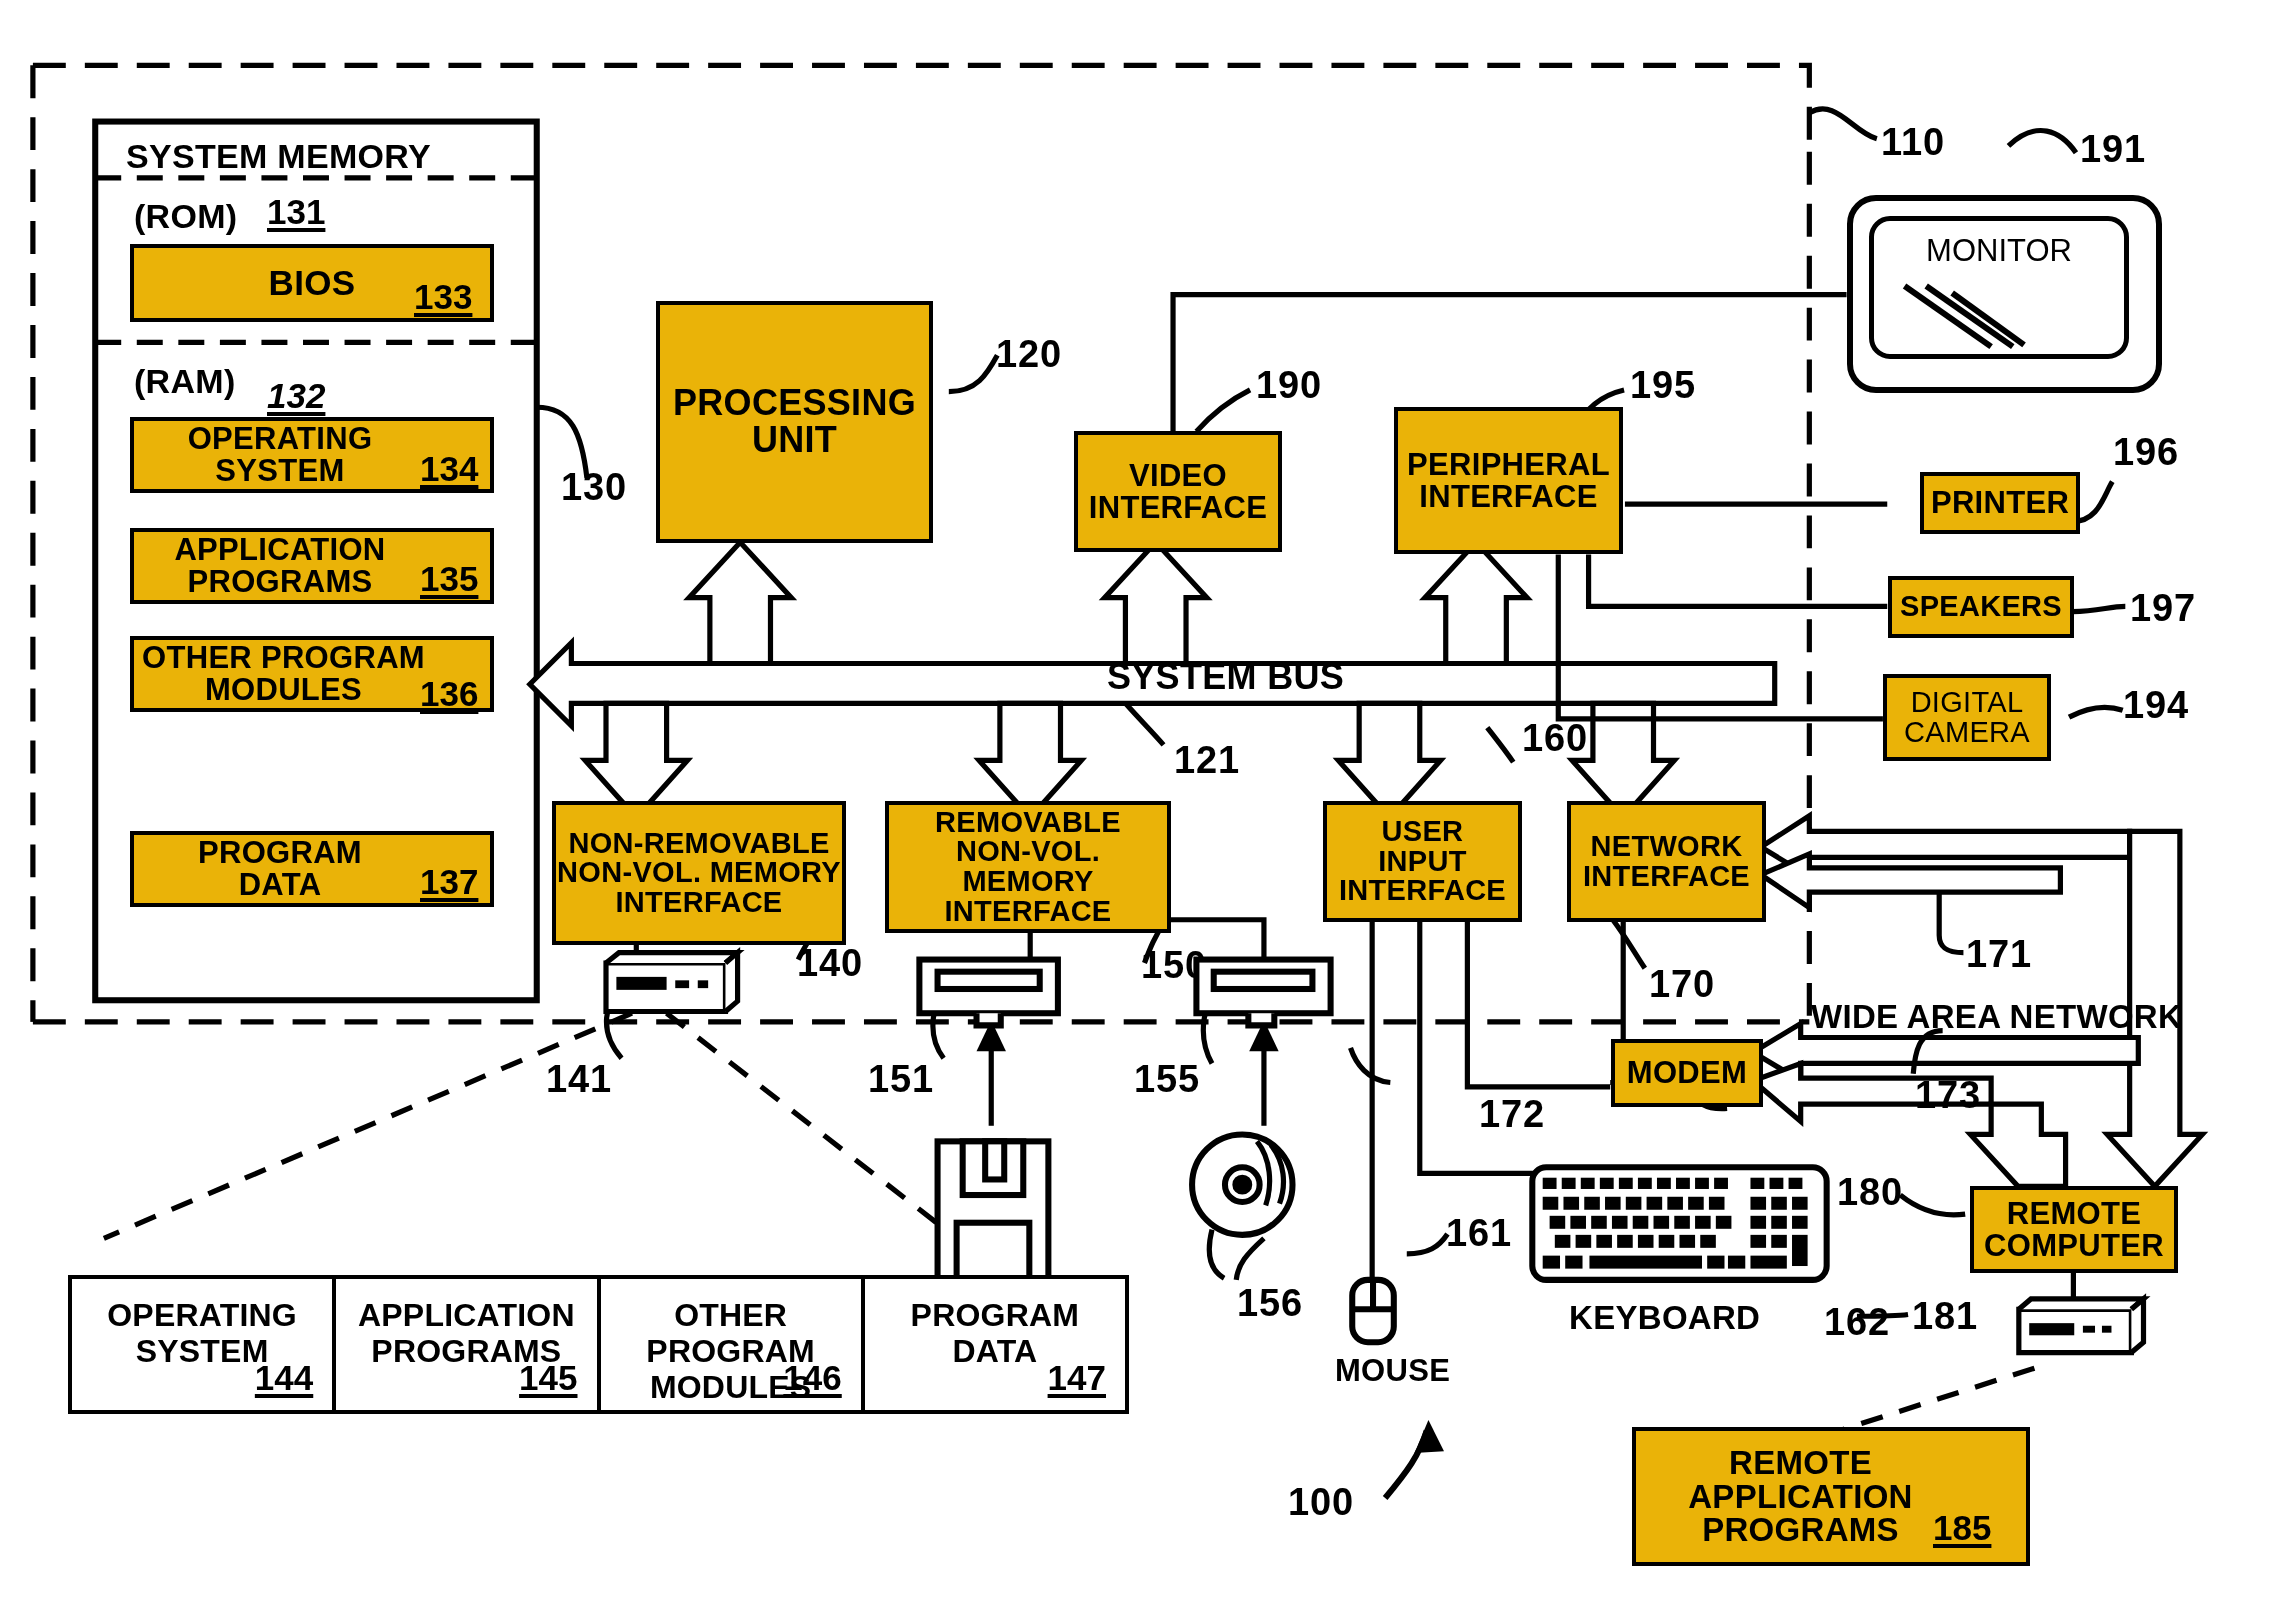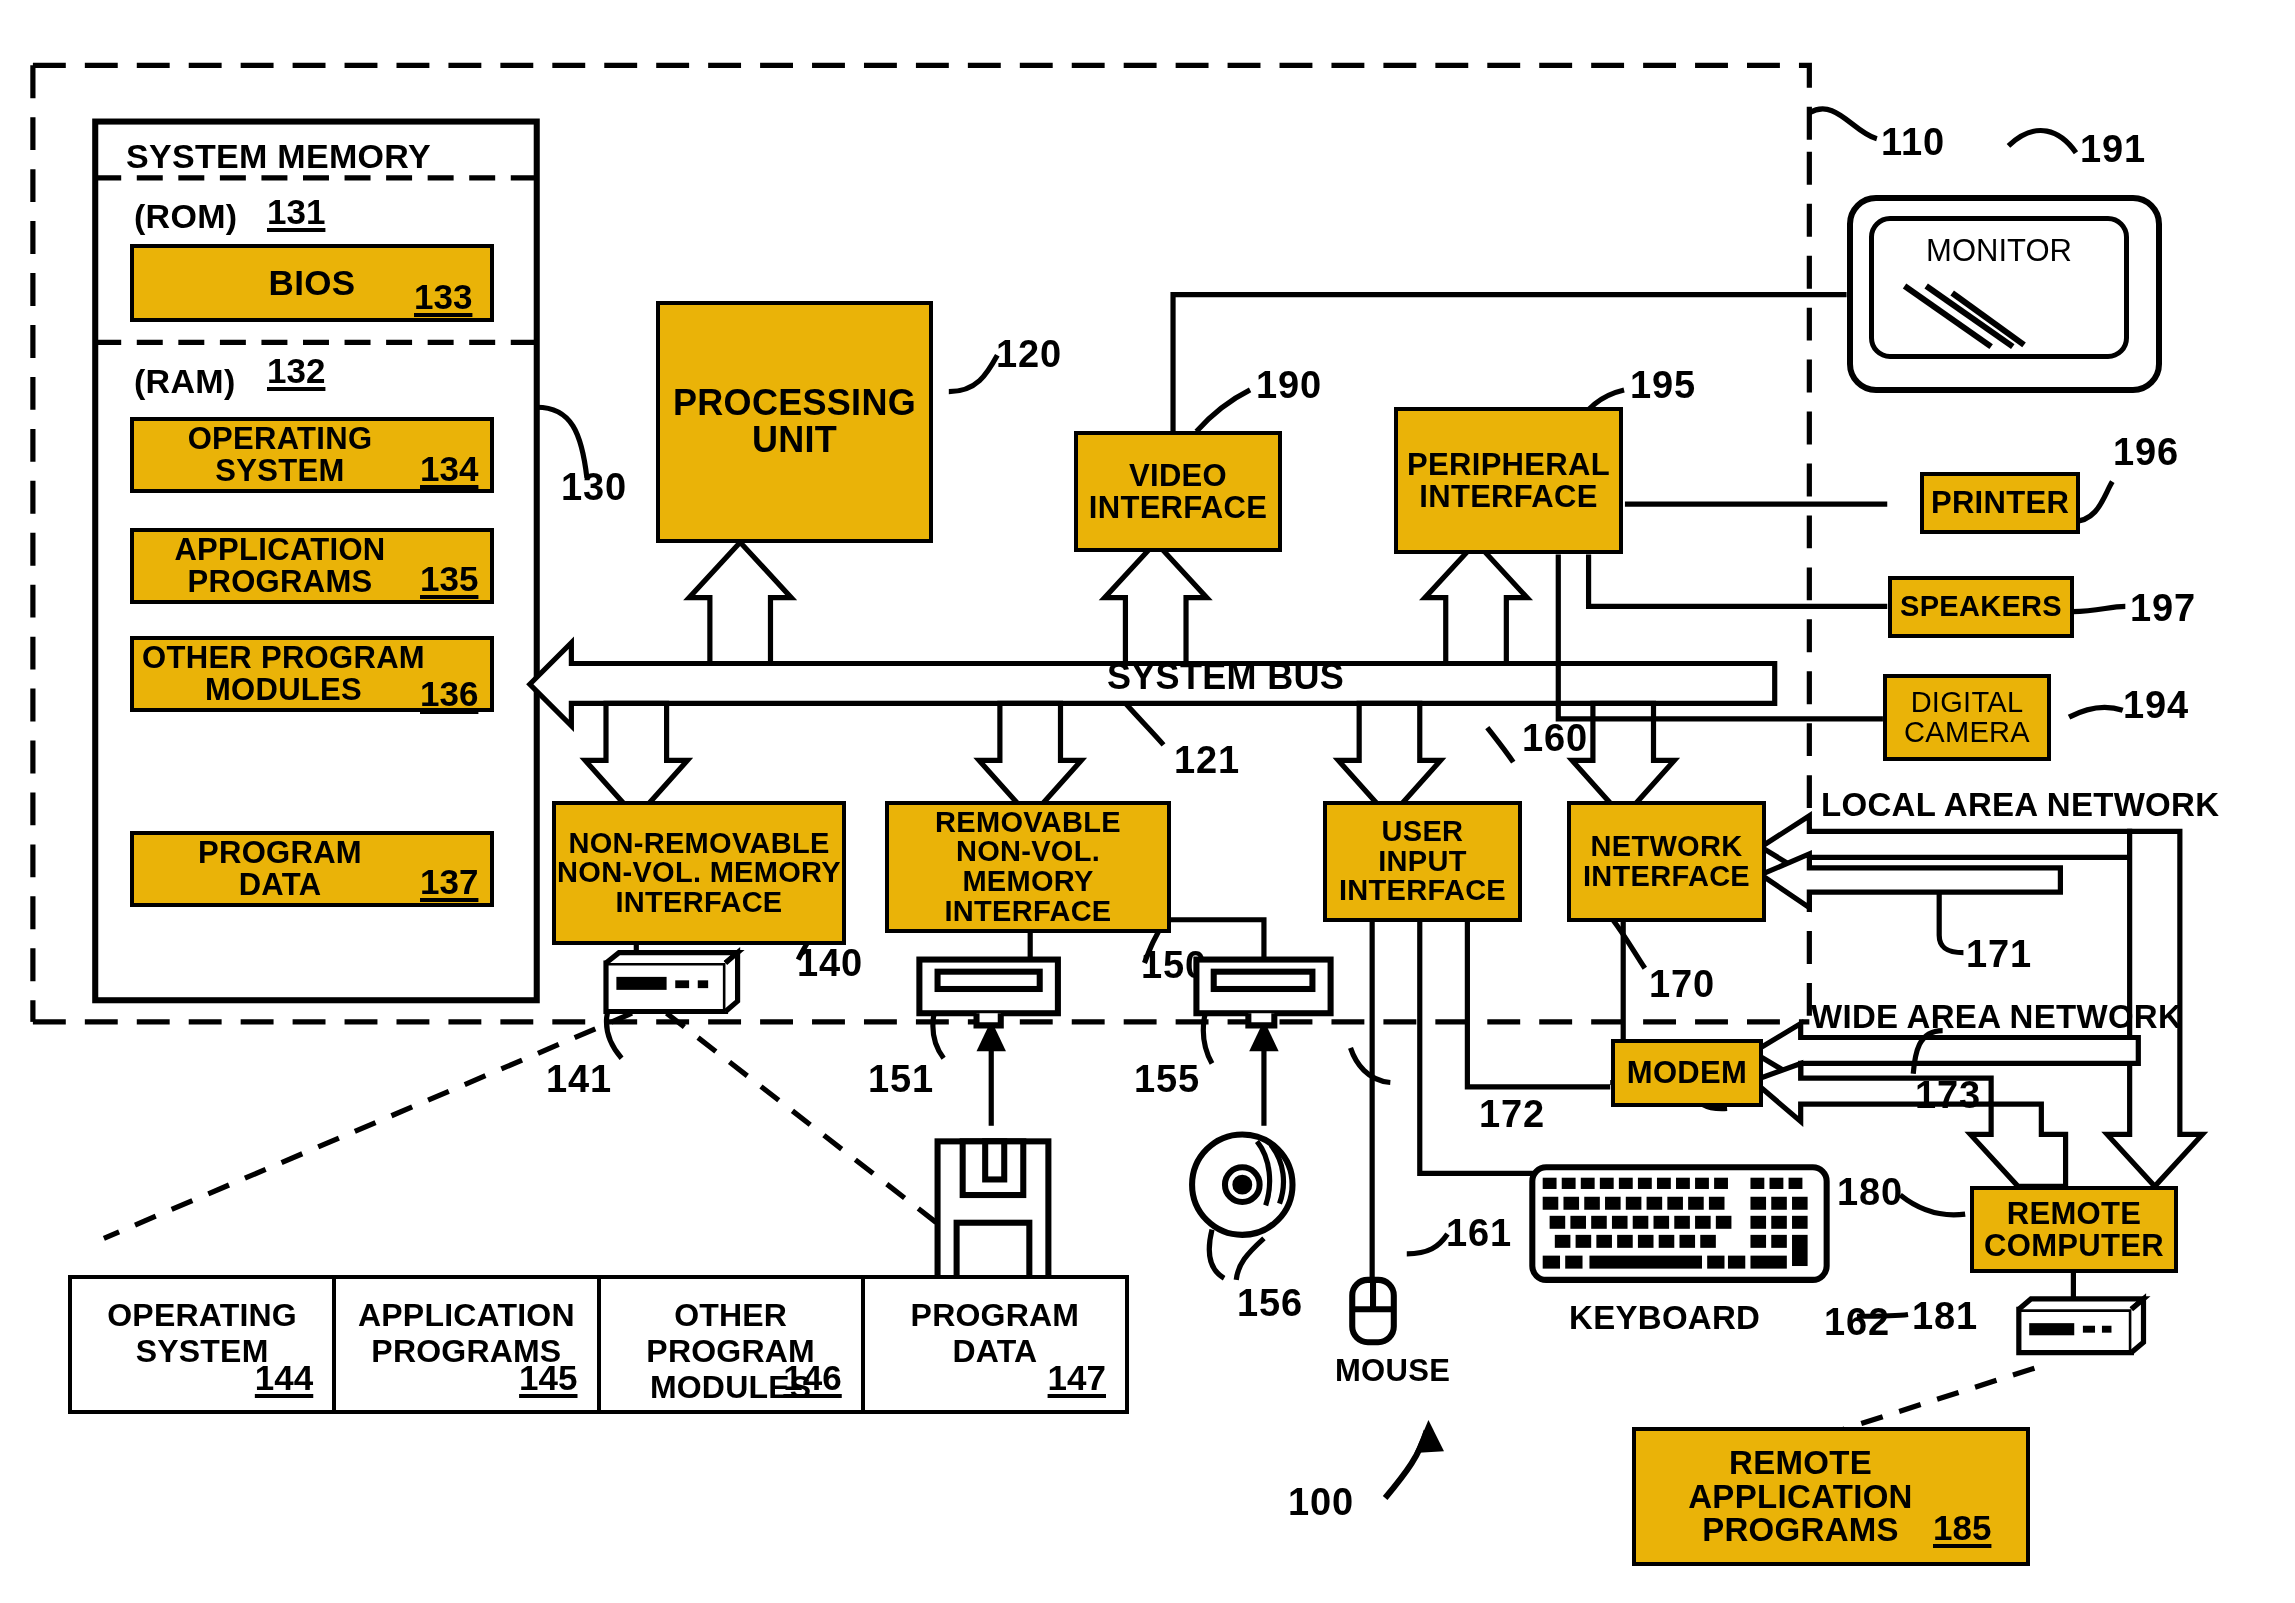--- a/index.html
+++ b/index.html
@@ -149,21 +149,21 @@
 
   <div class="plain" style="left:134px;top:197px;font-size:34px;">(ROM)</div>
   <div class="inref" style="left:267px;top:192px;">131</div>
 
   <div class="box" style="left:130px;top:244px;width:364px;height:78px;">
     <span class="txt" style="font-size:35px;">BIOS</span>
   </div>
   <div class="inref" style="left:414px;top:277px;">133</div>
 
   <div class="plain" style="left:134px;top:362px;font-size:34px;">(RAM)</div>
-  <div class="inref" style="left:267px;top:351px;">132</div>
+  <div class="inref" style="left:267px;top:376px;font-style:italic;">132</div>
 
   <div class="box" style="left:130px;top:417px;width:364px;height:76px;">
     <span class="txt" style="font-size:31px;white-space:pre-line;margin-right:64px;">OPERATING
 SYSTEM</span>
   </div>
   <div class="inref" style="left:420px;top:449px;">134</div>
 
   <div class="box" style="left:130px;top:528px;width:364px;height:76px;">
     <span class="txt" style="font-size:31px;white-space:pre-line;margin-right:64px;">APPLICATION
 PROGRAMS</span>
@@ -398,21 +398,20 @@
     </g>
   </svg>
   <div class="plain" style="left:1569px;top:1299px;font-size:33px;">KEYBOARD</div>
   <div class="ref" style="left:1824px;top:1301px;">162</div>
 
   <div class="box" style="left:1611px;top:1039px;width:152px;height:68px;">
     <span class="txt" style="font-size:31px;">MODEM</span>
   </div>
   <div class="ref" style="left:1479px;top:1093px;">172</div>
 
-  <div class="plain" style="left:1821px;top:786px;font-size:33px;">LOCAL AREA NETWORK</div>
   <div class="ref" style="left:1966px;top:933px;">171</div>
 
   <div class="plain" style="left:1811px;top:998px;font-size:33px;">WIDE AREA NETWORK</div>
   <div class="ref" style="left:1915px;top:1074px;">173</div>
 
   <div class="box" style="left:1970px;top:1186px;width:208px;height:87px;">
     <span class="txt" style="font-size:31px;white-space:pre-line;">REMOTE
 COMPUTER</span>
   </div>
   <div class="ref" style="left:1837px;top:1171px;">180</div>

